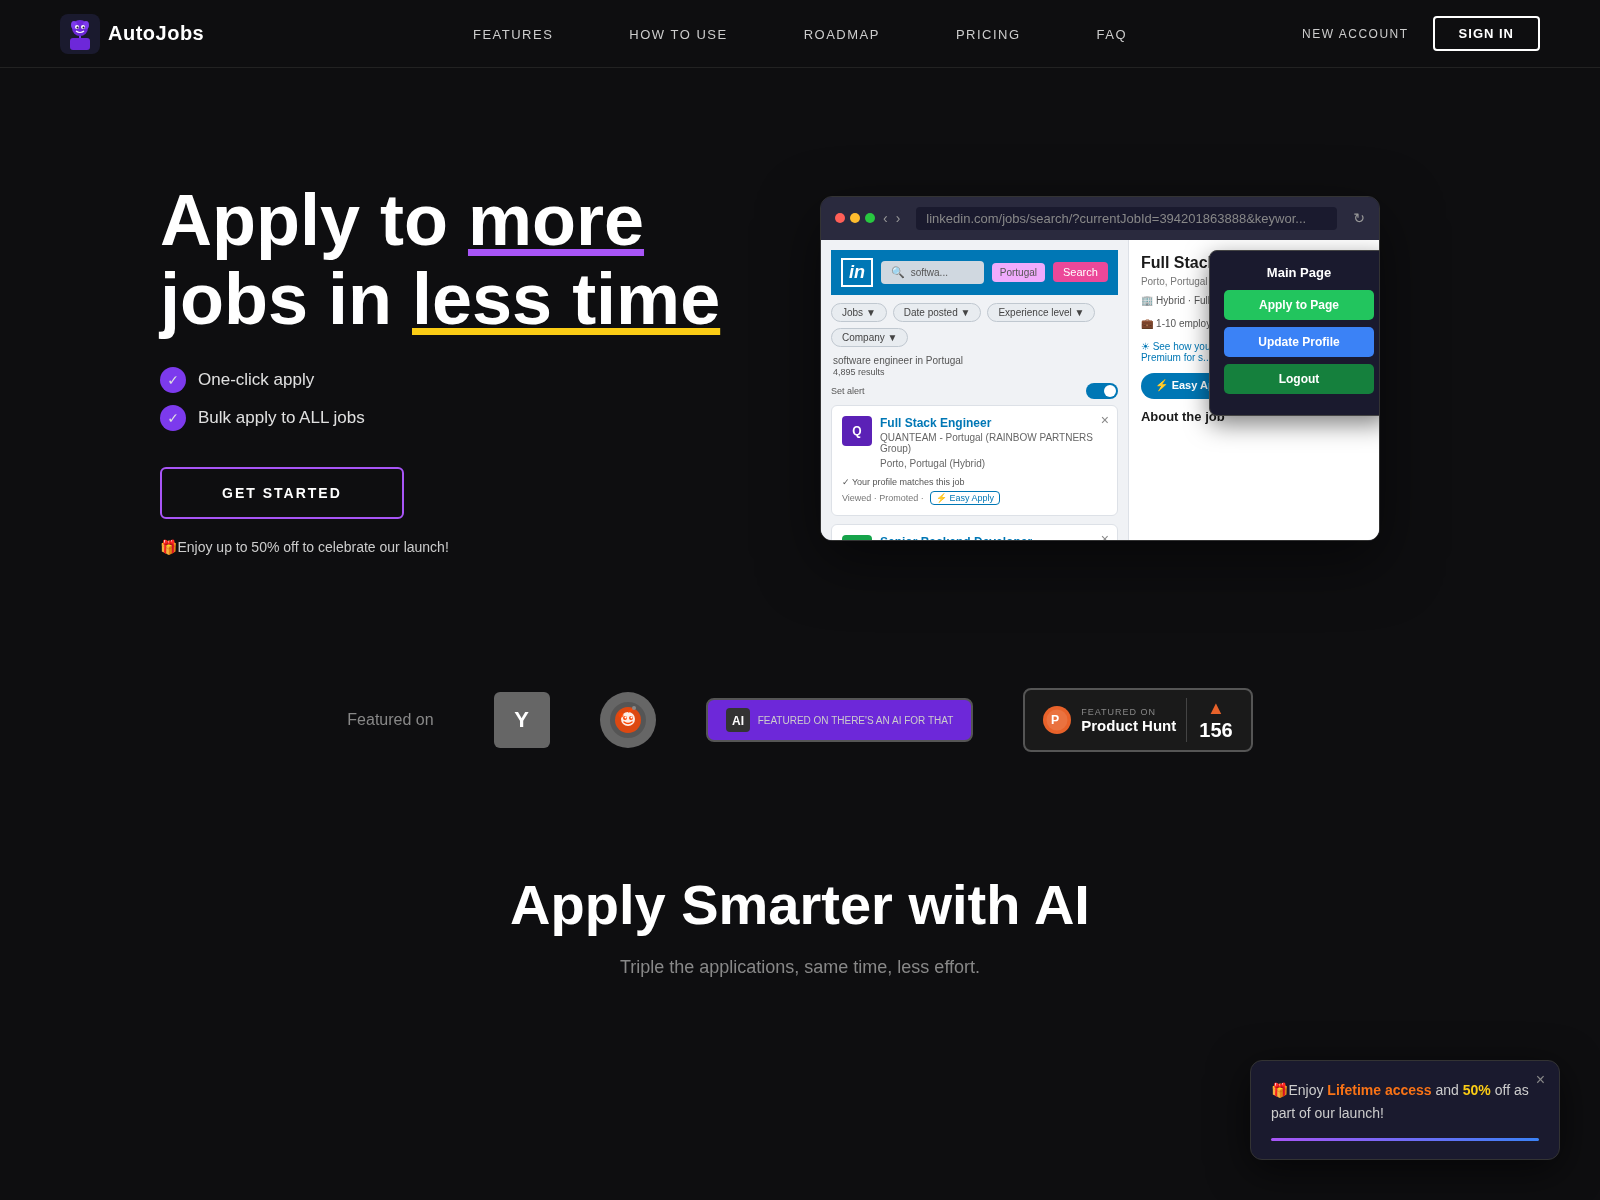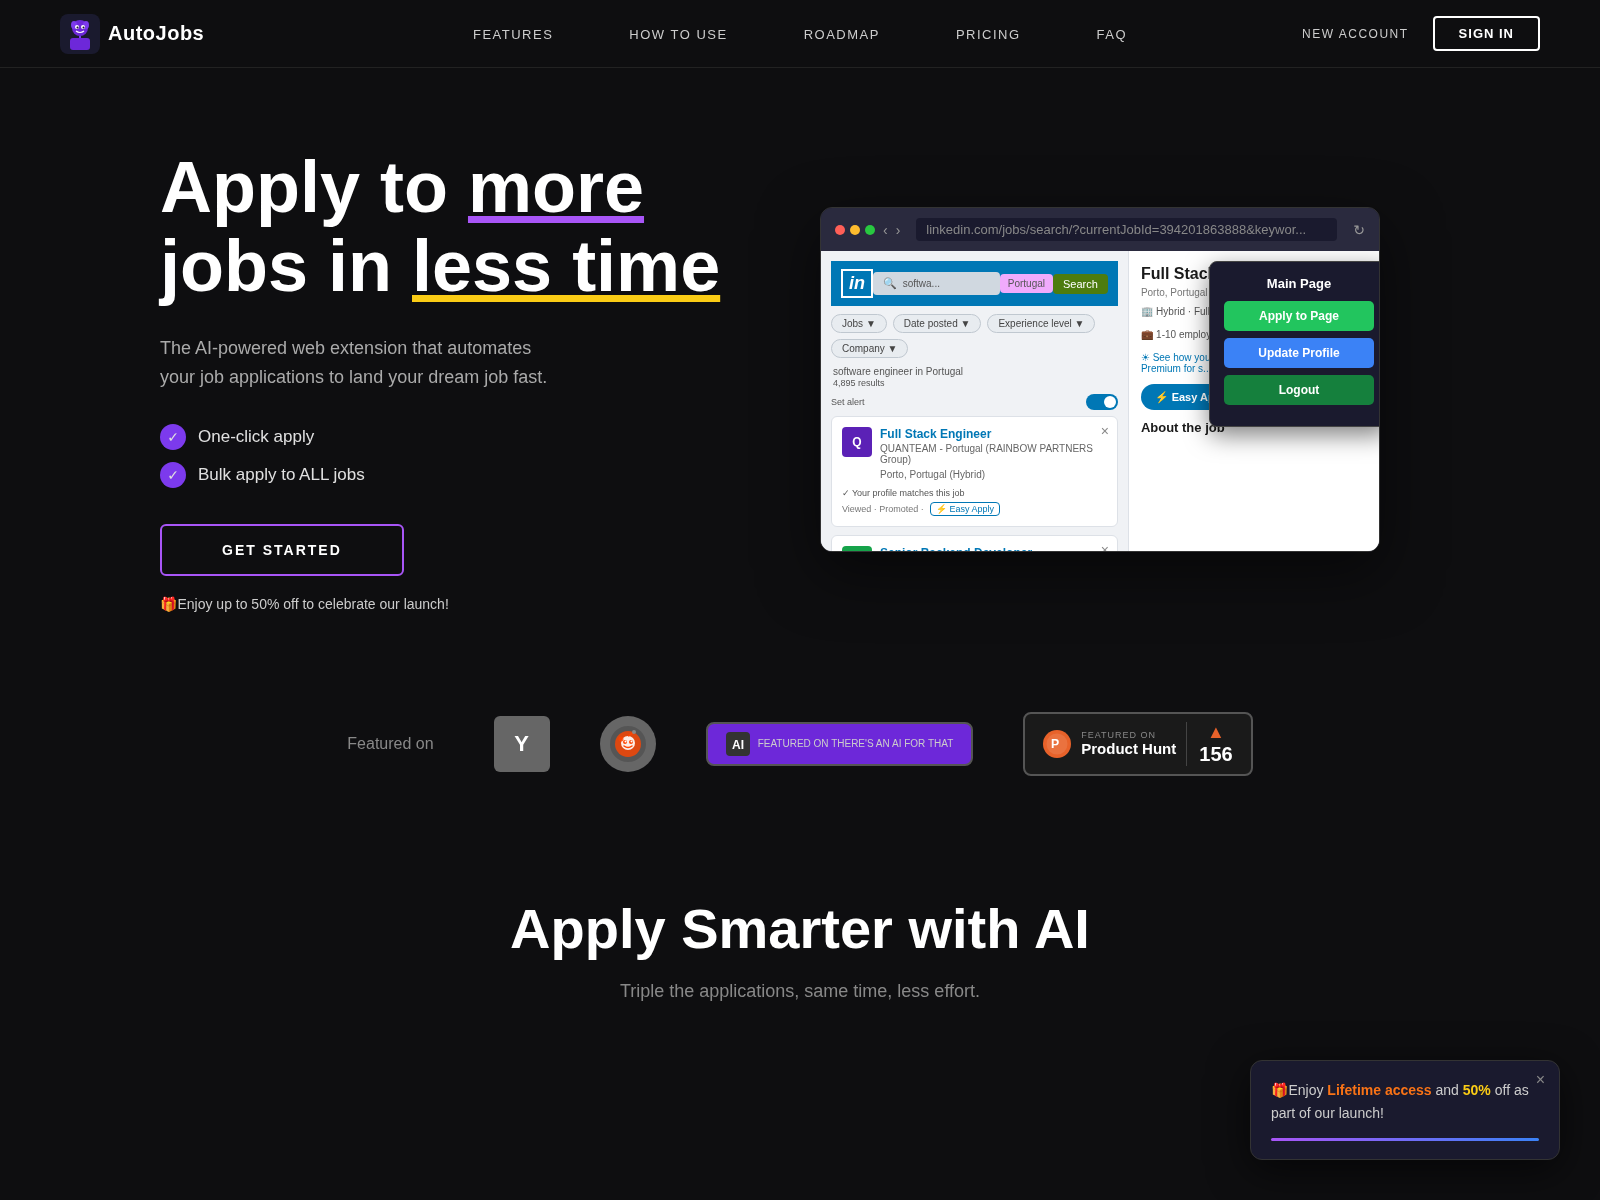--- a/index.html
+++ b/index.html
@@ -205,20 +205,21 @@
     .linkedin-left {
       background: #f0f2f5;
       width: 55%;
       padding: 10px;
     }
     .li-header {
       background: #0077b5;
       padding: 8px 10px;
       display: flex;
       align-items: center;
+      gap: 8px;
       margin-bottom: 8px;
     }
     .li-logo {
       color: #fff;
       font-weight: 800;
       font-size: 18px;
       font-style: italic;
       background: #0077b5;
       padding: 2px 6px;
       border: 2px solid #fff;
@@ -228,21 +229,21 @@
       border-radius: 4px;
       padding: 5px 10px;
       font-size: 11px;
       color: #555;
       display: flex;
       align-items: center;
       gap: 6px;
       flex: 1;
     }
     .li-search-btn {
-      background: #4d7c0f;
+      background: #ec4899;
       color: #fff;
       border: none;
       border-radius: 4px;
       padding: 4px 10px;
       font-size: 11px;
       cursor: pointer;
     }
     .li-filters {
       display: flex;
       gap: 6px;
@@ -590,21 +591,20 @@
     <button class="nav-sign-in">SIGN IN</button>
   </div>
 </nav>
 
 <section class="hero">
   <div class="hero-left">
     <h1 class="hero-title">
       <span>Apply to </span><span class="more">more</span><br>
       <span>jobs in </span><span class="less-time">less time</span>
     </h1>
-    <p class="hero-sub">The AI-powered web extension that automates<br>your job applications to land your dream job fast.</p>
     <ul class="hero-features">
       <li>
         <span class="check-icon">✓</span>
         <span>One-click apply</span>
       </li>
       <li>
         <span class="check-icon">✓</span>
         <span>Bulk apply to ALL jobs</span>
       </li>
     </ul>

